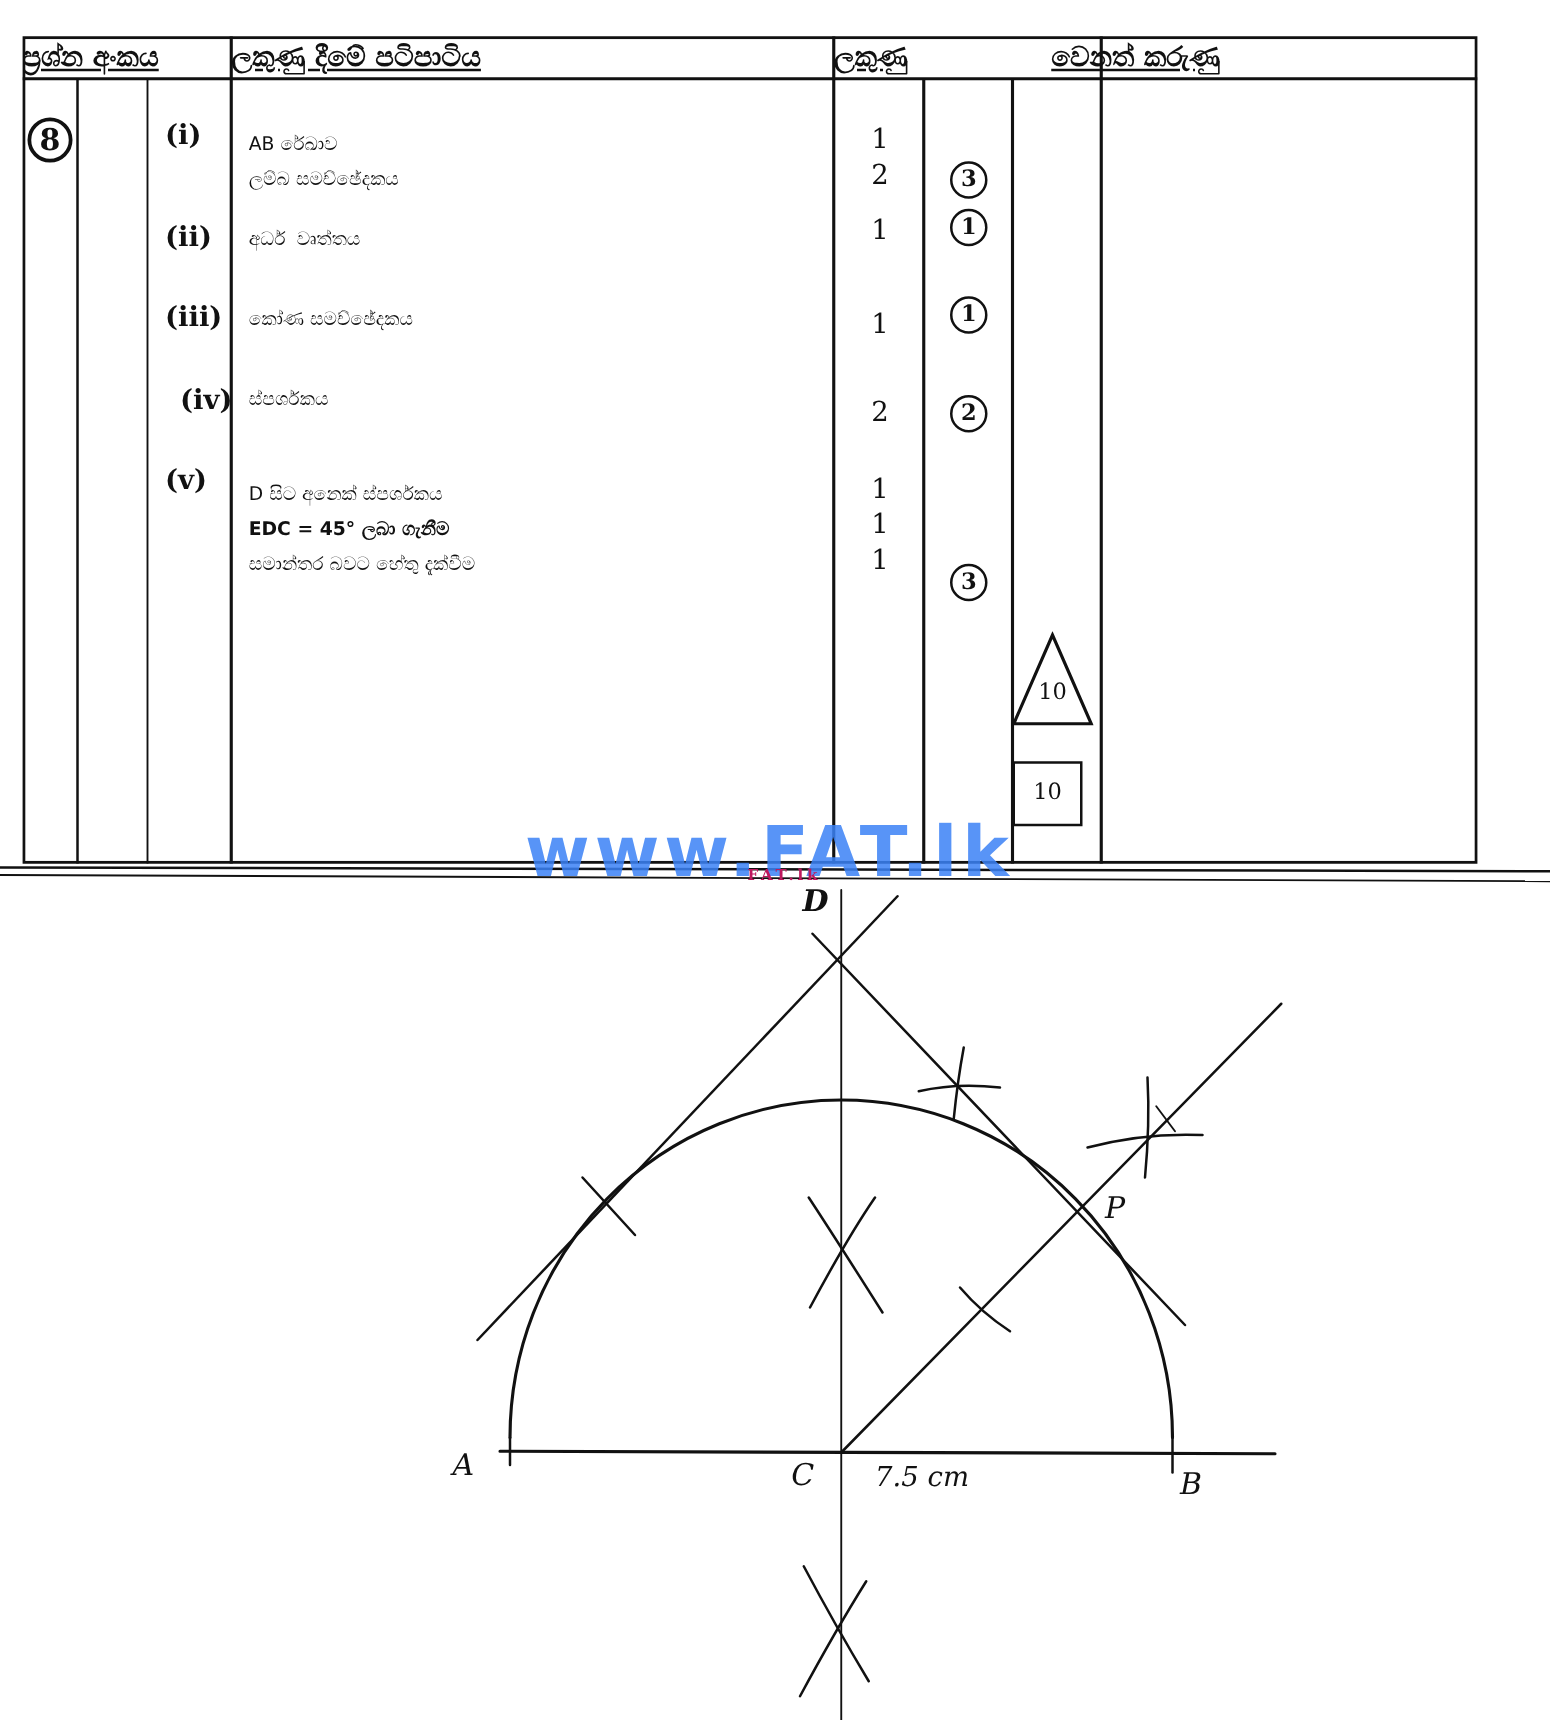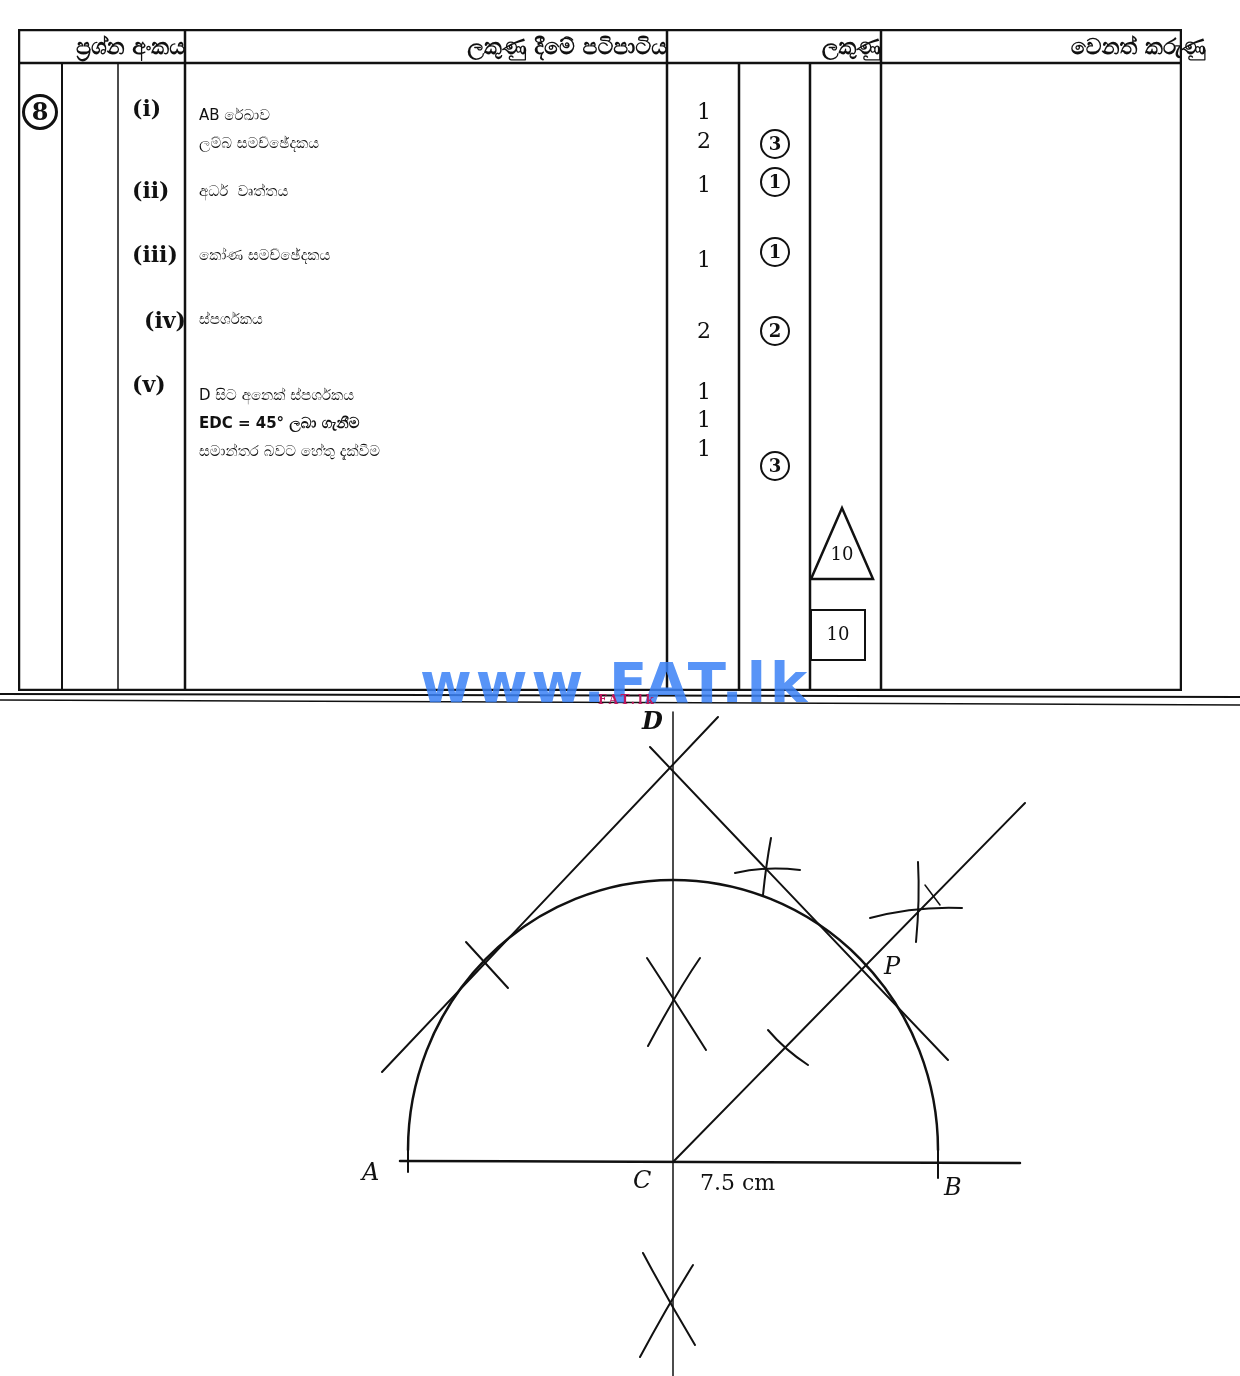--- a/index.html
+++ b/index.html
@@ -1,20 +1,20 @@
 <!DOCTYPE html>
 <html><head>
 <meta charset="utf-8">
 <style>
   html, body { margin: 0; padding: 0; background: #ffffff; }
   body { width: 1240px; height: 1376px; position: relative; overflow: hidden;
          font-family: "DejaVu Serif", serif; color: #111; }
   .abs { position: absolute; }
   .hdr { font-family: "DejaVu Sans", sans-serif; font-weight: bold; font-size: 22px;
-         text-align: right; line-height: 36px; }
+         text-align: left; line-height: 36px; text-decoration: underline; }
   .row-num { font-family: "DejaVu Serif", serif; font-weight: bold; font-size: 22px; }
   .desc { font-family: "DejaVu Sans", sans-serif; font-size: 15px; line-height: 28px; white-space: nowrap; }
   .mark { font-family: "DejaVu Serif", serif; font-size: 22px; text-align: center; width: 30px; }
   .circ { width: 26px; height: 26px; border: 2.5px solid #111; border-radius: 50%;
           text-align: center; line-height: 26px; font-family: "DejaVu Serif", serif;
           font-weight: bold; font-size: 18px; }
   .qnum { width: 30px; height: 30px; border: 3.5px solid #111; border-radius: 50%;
           text-align: center; line-height: 30px; font-weight: bold; font-size: 24px; }
   .watermark { font-family: "DejaVu Sans", sans-serif; font-weight: bold; font-size: 56px;
                color: #3b82f6; letter-spacing: 4px; opacity: 0.85; }
@@ -36,21 +36,21 @@
     <line x1="100" y1="34" x2="100" y2="662" stroke="#111" stroke-width="1.5"></line>
     <line x1="649" y1="0" x2="649" y2="662" stroke="#111" stroke-width="2.5"></line>
     <line x1="721" y1="34" x2="721" y2="662" stroke="#111" stroke-width="2.5"></line>
     <line x1="792" y1="34" x2="792" y2="662" stroke="#111" stroke-width="2.5"></line>
     <line x1="863" y1="0" x2="863" y2="662" stroke="#111" stroke-width="2.5"></line>
   </svg>
 
   <div class="abs hdr" style="left:0; top:0; width:167px;">ප්‍රශ්න අංකය</div>
   <div class="abs hdr" style="left:649px; top:0; width:214px;">ලකුණු</div>
   <div class="abs hdr" style="left:167px; top:0; width:482px;">ලකුණු දීමේ පටිපාටිය</div>
-  <div class="abs hdr" style="left:861px; top:0; width:327px;">වෙනත් කරුණු</div>
+  <div class="abs hdr" style="left:823px; top:0; width:327px;">වෙනත් කරුණු</div>
 
   <div class="abs qnum" style="left:4px; top:65px;">8</div>
 
   <div class="abs row-num" style="left:114px; top:66px;">(i)</div>
   <div class="abs row-num" style="left:114px; top:148px;">(ii)</div>
   <div class="abs row-num" style="left:114px; top:212px;">(iii)</div>
   <div class="abs row-num" style="left:126px; top:278px;">(iv)</div>
   <div class="abs row-num" style="left:114px; top:342px;">(v)</div>
 
   <div class="abs desc" style="left:181px; top:72px;">AB රේඛාව</div>
@@ -130,13 +130,13 @@
 
     <path d="M 768 1030 Q 785 1050 808 1065" stroke-width="2"></path>
   </g>
 </svg>
 
 <div class="abs lbl" style="left:642px; top:706px; font-weight:bold;">D</div>
 <div class="abs lbl" style="left:884px; top:952px;">P</div>
 <div class="abs lbl" style="left:362px; top:1158px;">A</div>
 <div class="abs lbl" style="left:633px; top:1166px;">C</div>
 <div class="abs lbl" style="left:944px; top:1173px;">B</div>
-<div class="abs dim" style="left:700px; top:1170px;">7.5 cm</div>
+<div class="abs dim" style="left:700px; top:1170px;font-style:italic;">7.5 cm</div>
 
 </body></html>

